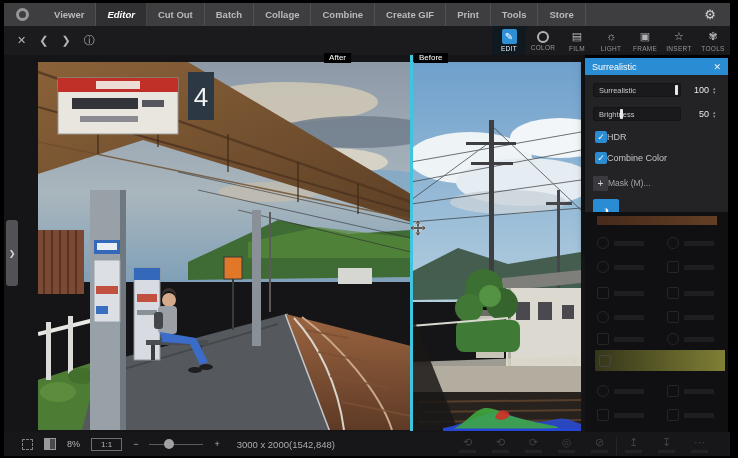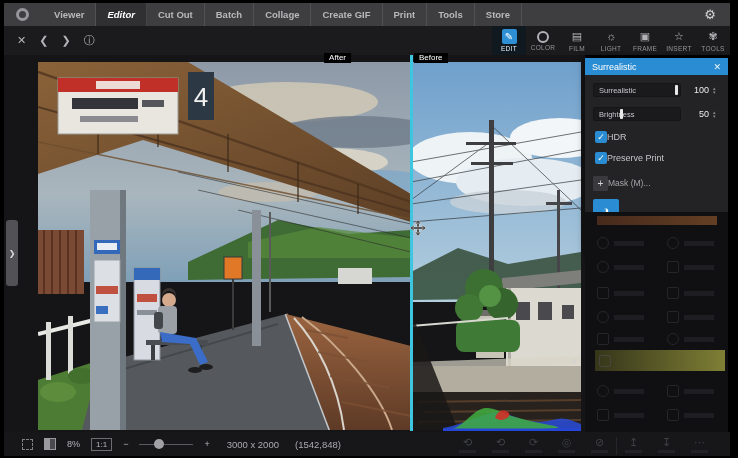--- a/index.html
+++ b/index.html
@@ -88,43 +88,44 @@
   #f-highlight{left:10px;top:138px;width:130px;height:21px;opacity:.85;
     background:linear-gradient(90deg,#3c3c1c,#93933c);display:flex;align-items:center;}
   #f-highlight .f-ic{margin-left:4px;opacity:.6;}
 
   
   #statusbar{left:4px;top:432px;width:726px;height:24px;background:#17171a;display:flex;align-items:center;}
   #sb-left{display:flex;align-items:center;gap:11px;padding-left:18px;}
   #sel-icon{width:11px;height:11px;border:1px dashed #808085;}
   #swatch-icon{width:12px;height:12px;border:1px solid #9a9a9e;background:linear-gradient(90deg,#9a9a9e 55%,#4a4a4e 55%);}
   .sb-text{color:#b6b6ba;font-size:9px;}
-  #ratio-box{border:1px solid #6e6e72;color:#b6b6ba;font-size:8px;padding:0 4px;line-height:11px;}
+  #ratio-box{border:1px solid #6e6e72;color:#b6b6ba;font-size:8px;padding:0 9px;line-height:11px;}
   #zoom-slider{position:relative;width:54px;height:12px;}
   #zoom-slider .track{position:absolute;left:0;top:5.5px;width:54px;height:1.5px;background:#5a5a5e;}
   #zoom-slider .knob{position:absolute;left:15px;top:1px;width:10px;height:10px;border-radius:50%;background:#a2a2a6;}
-  #sb-size{color:#ababaf;font-size:9.5px;margin-left:6px;display:flex;gap:16px;}
+  #sb-size{color:#ababaf;font-size:9.5px;margin-left:6px;display:flex;gap:0;}
   #sb-dim-tools{margin-left:auto;display:flex;align-items:flex-start;gap:0;padding-right:14px;}
   .dim-ic{width:33px;display:flex;flex-direction:column;align-items:center;gap:2px;padding-top:3px;}
   .dim-ic .g{color:#3f4145;font-size:11px;line-height:11px;}
   .dim-ic .lb{width:17px;height:3px;background:#232327;}
   .dim-sep{width:1px;height:18px;background:#26262a;margin-top:3px;}
 </style>
 </head>
 <body>
 
 <div id="stage">
 
   <div id="menubar" class="abs">
     <div id="logo"></div>
     <div class="menu-item">Viewer</div>
     <div class="menu-item active">Editor</div>
     <div class="menu-item">Cut Out</div>
     <div class="menu-item">Batch</div>
     <div class="menu-item">Collage</div>
+    <div class="menu-item">Combine</div>
     <div class="menu-item">Create GIF</div>
     <div class="menu-item">Print</div>
     <div class="menu-item">Tools</div>
     <div class="menu-item">Store</div>
     <div id="gear">⚙</div>
   </div>
 
   <div id="filebar" class="abs">
     <span class="fb-icon">✕</span>
     <span class="fb-icon">❮</span>
@@ -367,21 +368,21 @@
           <span>▴</span>
             <span>▾</span>
         </span>
       </div>
       <div class="check-row">
         <span class="checkbox">✓</span>
         <span class="check-label">HDR</span>
       </div>
       <div class="check-row">
         <span class="checkbox">✓</span>
-        <span class="check-label">Preserve Print</span>
+        <span class="check-label">Combine Color</span>
       </div>
       <div class="mask-row">
         <span class="mask-plus">+</span>
         <span class="mask-label">Mask (M)...</span>
       </div>
       <div class="compare-row">
         <span class="cmp-btn-icon">◑</span>
       </div>
     </div>
     <div id="panel-footer">

